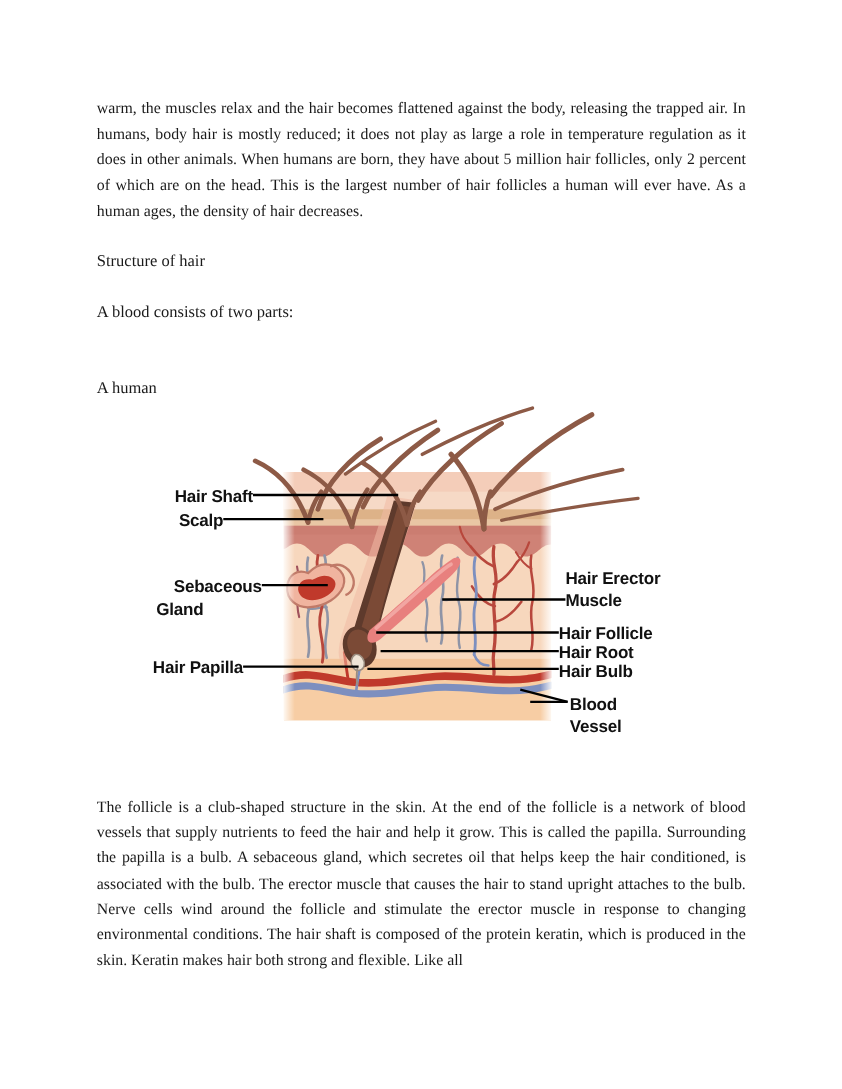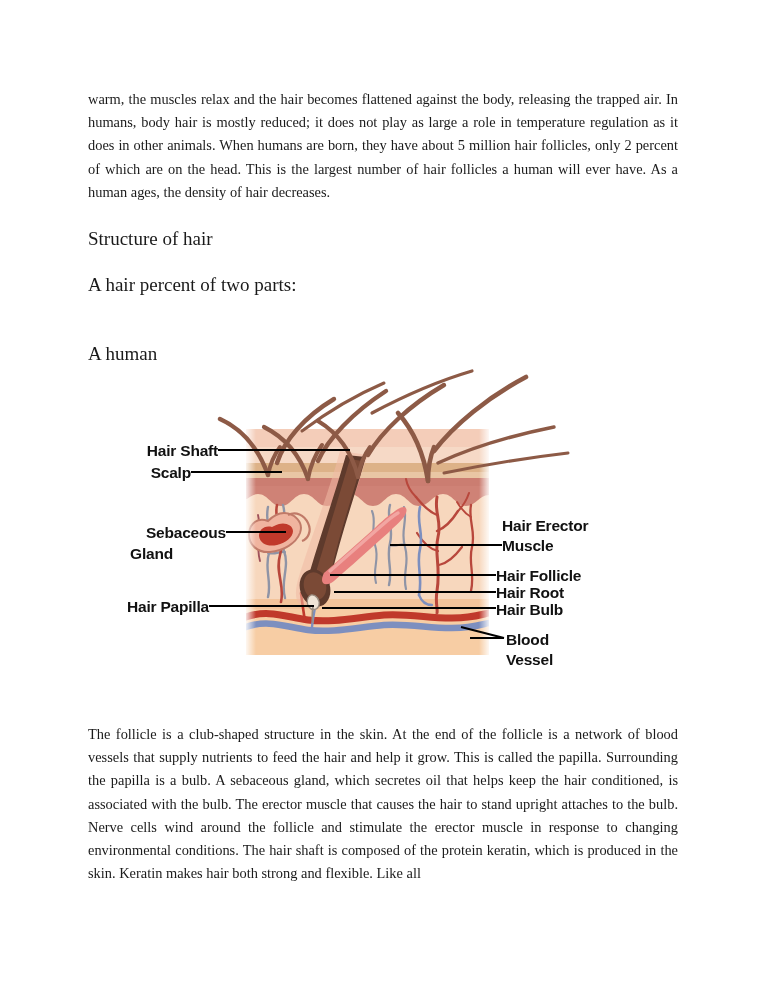--- a/index.html
+++ b/index.html
@@ -34,30 +34,30 @@
     line-height: 23.2px;
     text-align: justify;
     text-justify: inter-word;
     color: #1a1a1a;
   }
   p.body-text.lastline-left {
     text-align-last: left;
   }
   .short-line {
     margin: 0;
-    font-size: 19px;
+    font-size: 15px;
     line-height: 23.2px;
     color: #1a1a1a;
   }
   .spacer-sm { height: 23px; }
 
   
   .figure {
     position: absolute;
-    left: 72px;
+    left: 84px;
     top: 355px;
     width: 590px;
     height: 330px;
   }
   .figure svg { display: block; }
 
   .lbl {
     font-family: "Liberation Sans", "DejaVu Sans", sans-serif;
     font-size: 15.5px;
     font-weight: 700;
@@ -79,21 +79,21 @@
 </head>
 <body>
 
 <div class="page">
 
   <div class="content">
     <p class="body-text lastline-left">warm, the muscles relax and the hair becomes flattened against the body, releasing the trapped air. In humans, body hair is mostly reduced; it does not play as large a role in temperature regulation as it does in other animals. When humans are born, they have about 5 million hair follicles, only 2 percent of which are on the head. This is the largest number of hair follicles a human will ever have. As a human ages, the density of hair decreases.</p>
     <div class="spacer-sm"></div>
     <p class="short-line">Structure of hair</p>
     <div class="spacer-sm"></div>
-    <p class="short-line">A hair percent of two parts:</p>
+    <p class="short-line">A blood consists of two parts:</p>
     <div class="spacer-sm"></div>
     <div class="spacer-sm"></div>
     <p class="short-line">A human</p>
   </div>
 
   <div class="figure">
     <svg width="590" height="330" viewBox="0 0 590 330" xmlns="http://www.w3.org/2000/svg">
       <defs>
         <clipPath id="skinBlock">
           <rect x="174" y="74" width="243" height="226"></rect>

